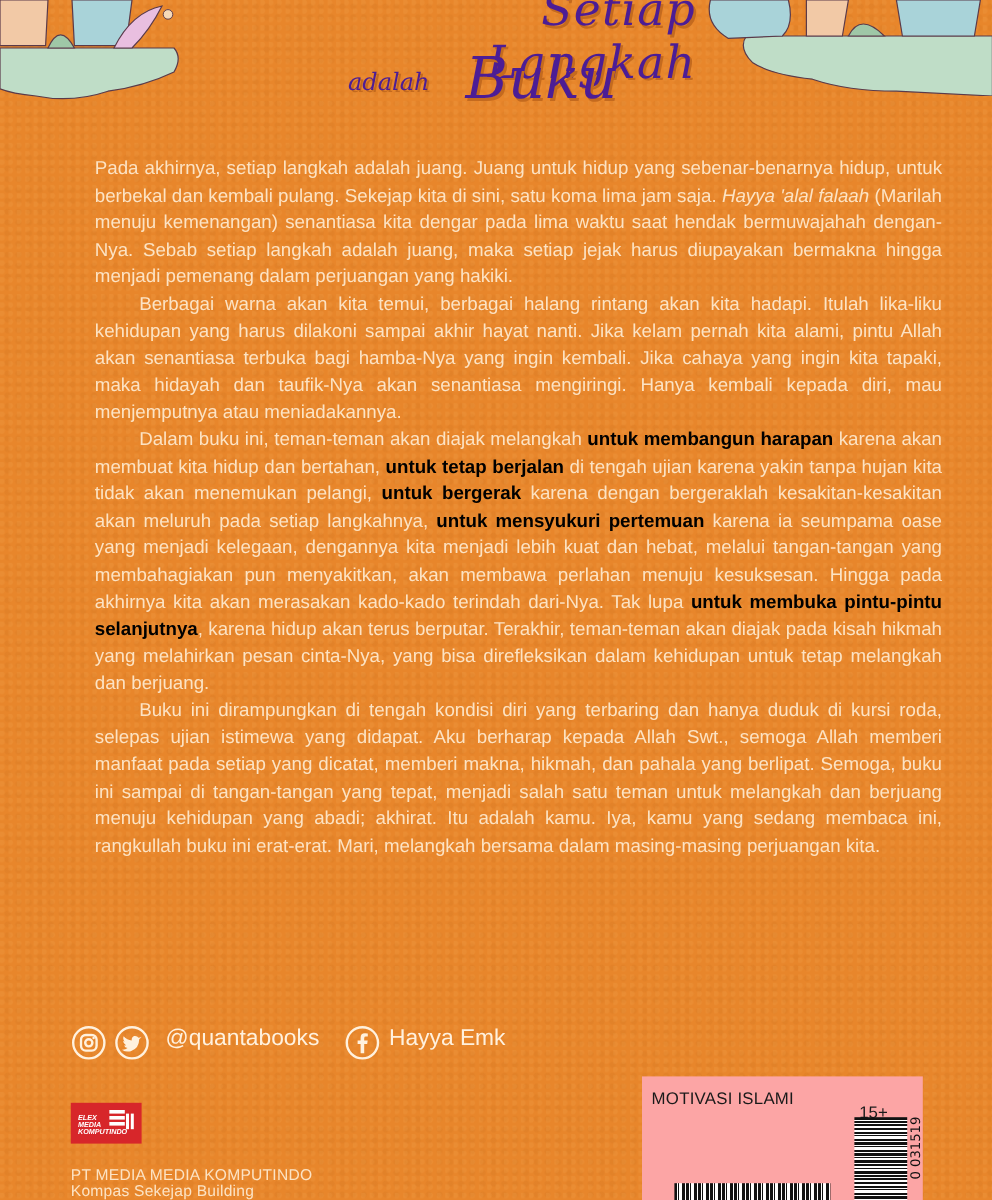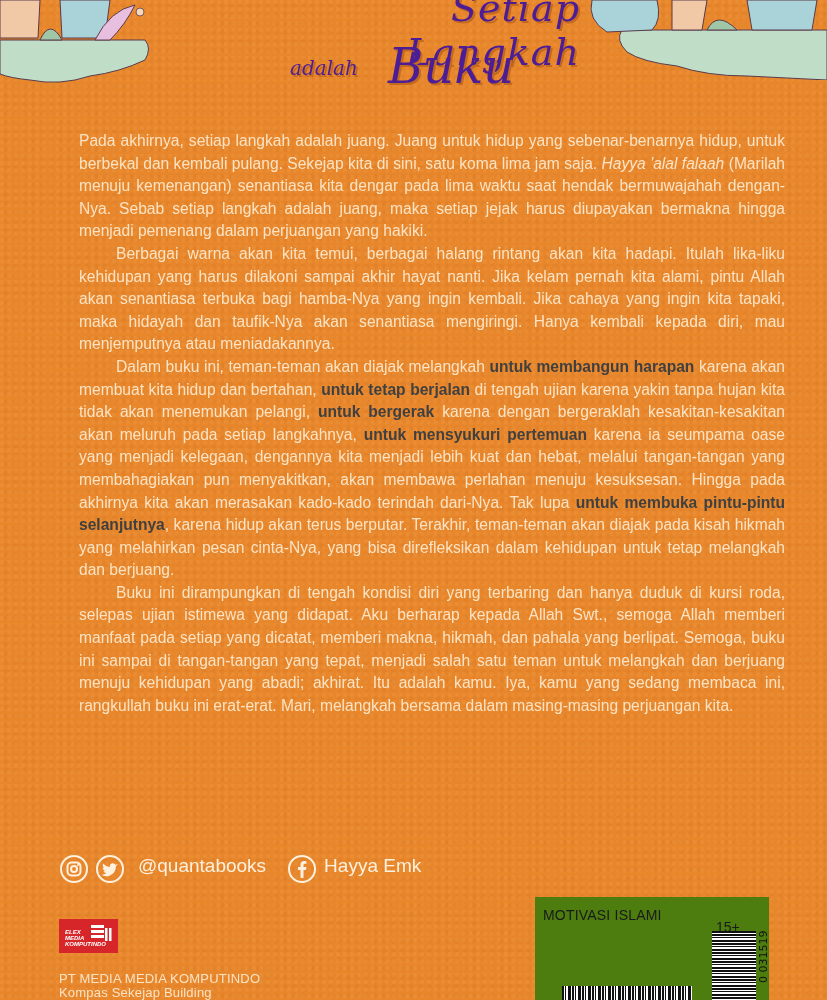--- a/index.html
+++ b/index.html
@@ -27,21 +27,21 @@
   .title .l2b { position: absolute; left: 128px; top: 38px; font-size: 48px; }
 
   .blurb {
     position: absolute; left: 61px; top: 130px; width: 706px;
     font-size: 15.6px; line-height: 22.6px; text-align: justify;
     color: #FCE3C4;
     margin-left: 18px;
   }
   .blurb p { margin: 0; }
   .blurb p.indent { text-indent: 37px; }
-  .blurb b { color: #404040; font-weight: bold; }
+  .blurb b { color: #000000; font-weight: bold; }
   .blurb i { font-style: italic; }
 
   .social {
     position: absolute; left: 60px; top: 855px; height: 32px;
     display: flex; align-items: flex-start; gap: 8px; color: #FFF1DE; font-size: 19px;
   }
   .circle-icon {
     width: 28px; height: 28px; border: 2px solid #FFF1DE; border-radius: 50%;
     display: inline-flex; align-items: center; justify-content: center; box-sizing: border-box;
   }
@@ -53,21 +53,21 @@
     font-size: 6px; line-height: 6px; box-sizing: border-box; padding: 10px 0 0 6px;
   }
   .logo .mark { position: absolute; right: 5px; top: 5px; width: 22px; height: 18px; }
   .publisher {
     position: absolute; left: 59px; top: 972px; font-size: 13px; line-height: 14px;
     color: #FCE3C4; letter-spacing: 0.2px;
   }
 
   .label-box {
     position: absolute; left: 535px; top: 897px; width: 234px; height: 103px;
-    background: #4d7c0f; color: #1a1a1a;
+    background: #fca5a5; color: #1a1a1a;
   }
   .label-box .genre { position: absolute; left: 8px; top: 10px; font-size: 14px; letter-spacing: 0.2px; }
   .label-box .age { position: absolute; left: 181px; top: 22px; font-size: 14px; }
   .bc-h {
     position: absolute; left: 27px; top: 89px; width: 130px; height: 14px;
     background: repeating-linear-gradient(90deg, #111 0 2px, #fff 2px 3px, #111 3px 4px, #fff 4px 6px, #111 6px 9px, #fff 9px 10px);
   }
   .bc-v {
     position: absolute; left: 177px; top: 34px; width: 44px; height: 69px;
     background: repeating-linear-gradient(180deg, #111 0 2px, #fff 2px 3px, #111 3px 5px, #fff 5px 6px, #111 6px 7px, #fff 7px 9px);

